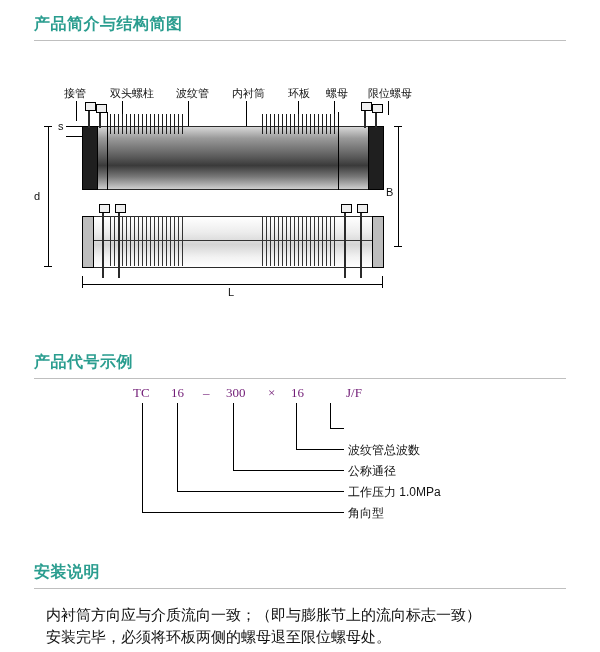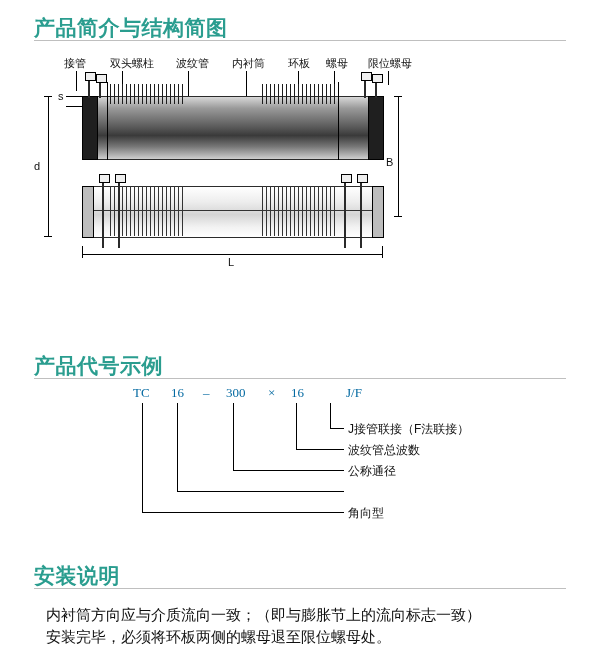--- a/index.html
+++ b/index.html
@@ -6,36 +6,36 @@
   body{
     width:600px;height:652px;
     background:#ffffff;
     font-family:"Liberation Sans","DejaVu Sans",sans-serif;
     position:relative;
     overflow:hidden;
     color:#222;
   }
   .section-title{
     color:#2a9d8f;
-    font-size:21px;
+    font-size:16px;
     font-weight:bold;
     letter-spacing:0.5px;
     position:absolute;
     white-space:nowrap;
   }
   .title-underline{
     position:absolute;
     height:1px;
     background:#bfbfbf;
   }
 
   
   #diagram{
     position:absolute;
-    left:0;top:38px;width:527px;height:265px;
+    left:0;top:68px;width:527px;height:265px;
   }
   .lbl{
     position:absolute;
     font-size:11px;
     color:#111;
     white-space:nowrap;
     font-family:"Liberation Sans","DejaVu Sans",sans-serif;
   }
   .leader{
     position:absolute;
@@ -83,21 +83,21 @@
     font-size:11px;
     color:#111;
   }
 
   
   #codeblock{position:absolute;left:0;top:355px;width:600px;height:185px;}
   .code-char{
     position:absolute;
     font-size:13px;
     font-family:"Liberation Serif","DejaVu Serif",serif;
-    color:#0369a1;
+    color:#701a75;
     white-space:nowrap;
   }
   .code-desc{
     position:absolute;
     font-size:12px;
     font-family:"Liberation Sans","DejaVu Sans",sans-serif;
     color:#111;
     white-space:nowrap;
   }
   .cl-v{position:absolute;width:1px;background:#000;}
@@ -212,23 +212,23 @@
   <div class="cl-v" style="left:233px;top:48px;height:67px;"></div>
   <div class="cl-v" style="left:296px;top:48px;height:46px;"></div>
   <div class="cl-v" style="left:330px;top:48px;height:25px;"></div>
 
   <div class="cl-h" style="left:330px;top:73px;width:14px;"></div>
   <div class="cl-h" style="left:296px;top:94px;width:48px;"></div>
   <div class="cl-h" style="left:233px;top:115px;width:111px;"></div>
   <div class="cl-h" style="left:177px;top:136px;width:167px;"></div>
   <div class="cl-h" style="left:142px;top:157px;width:202px;"></div>
 
-  <div class="code-desc" style="left:348px;top:66px;">J接管联接（F法联接）</div>
   <div class="code-desc" style="left:348px;top:87px;">波纹管总波数</div>
   <div class="code-desc" style="left:348px;top:108px;text-align:right;">公称通径</div>
+  <div class="code-desc" style="left:348px;top:129px;">工作压力 1.0MPa</div>
   <div class="code-desc" style="left:348px;top:150px;">角向型</div>
 </div>
 
 <div class="section-title" style="left:34px;top:562px;">安装说明</div>
 <div class="title-underline" style="left:34px;top:588px;width:532px;"></div>
 
 <div id="install" style="top:596px;">
   <div class="note" style="left:46px;top:10px;">内衬筒方向应与介质流向一致；（即与膨胀节上的流向标志一致）</div>
   <div class="note" style="left:46px;top:32px;">安装完毕，必须将环板两侧的螺母退至限位螺母处。</div>
 </div>

